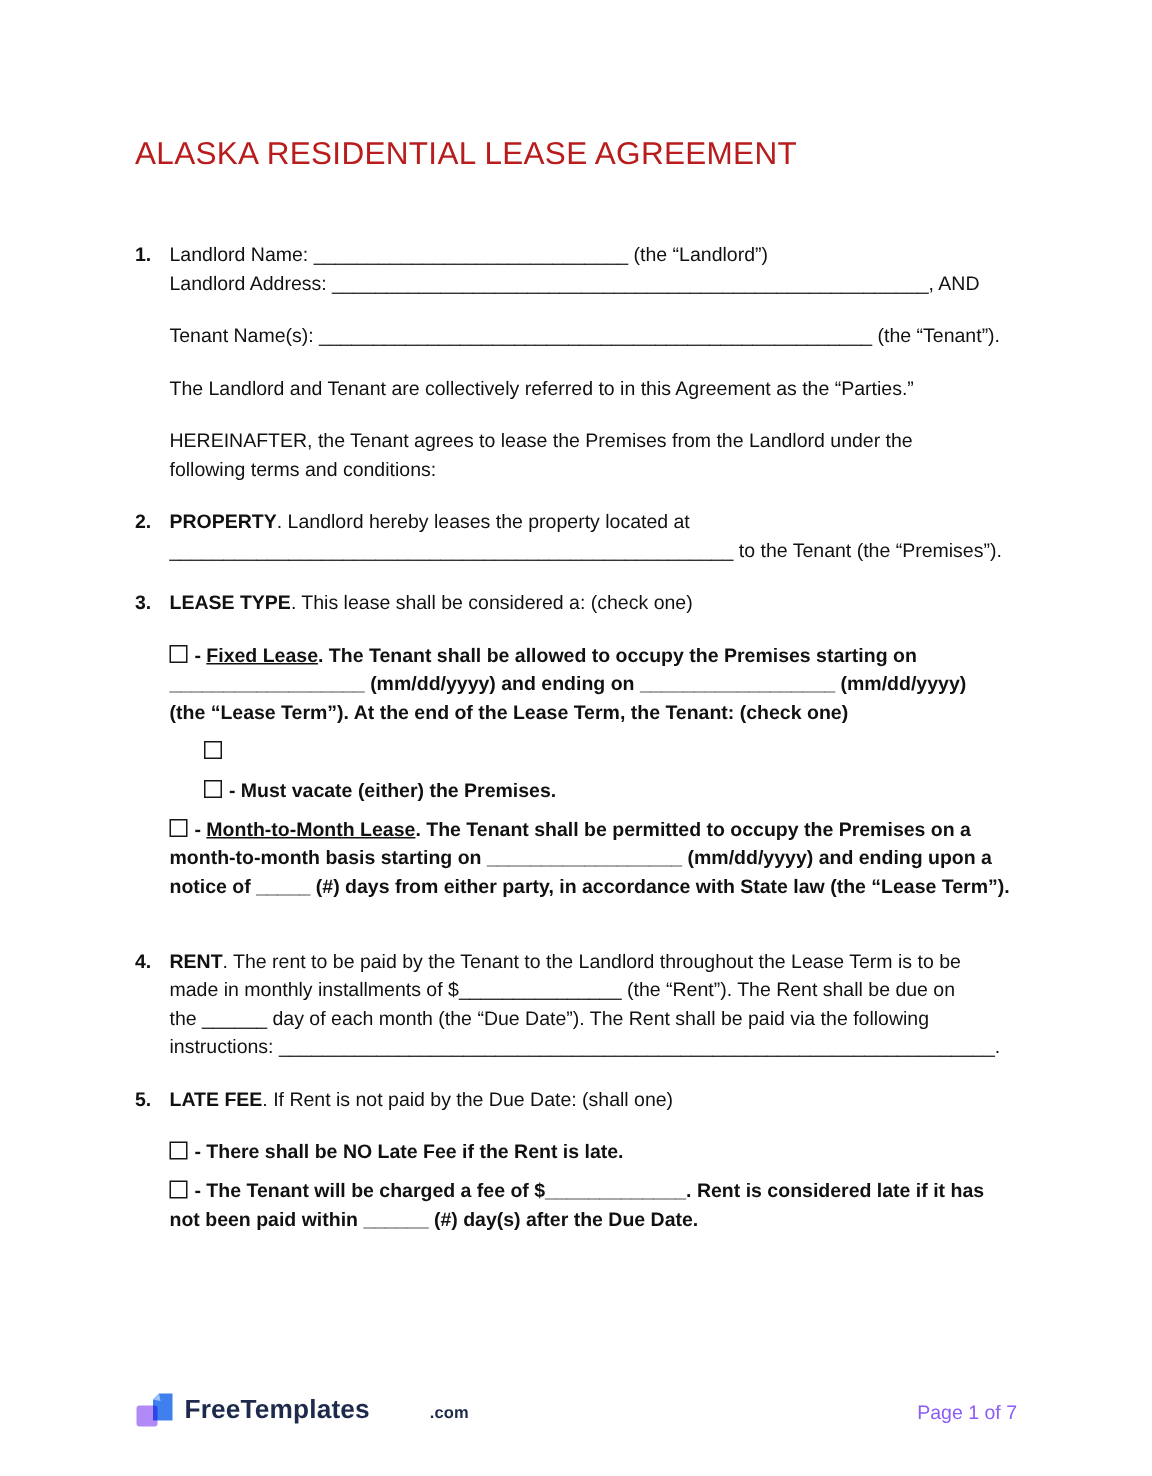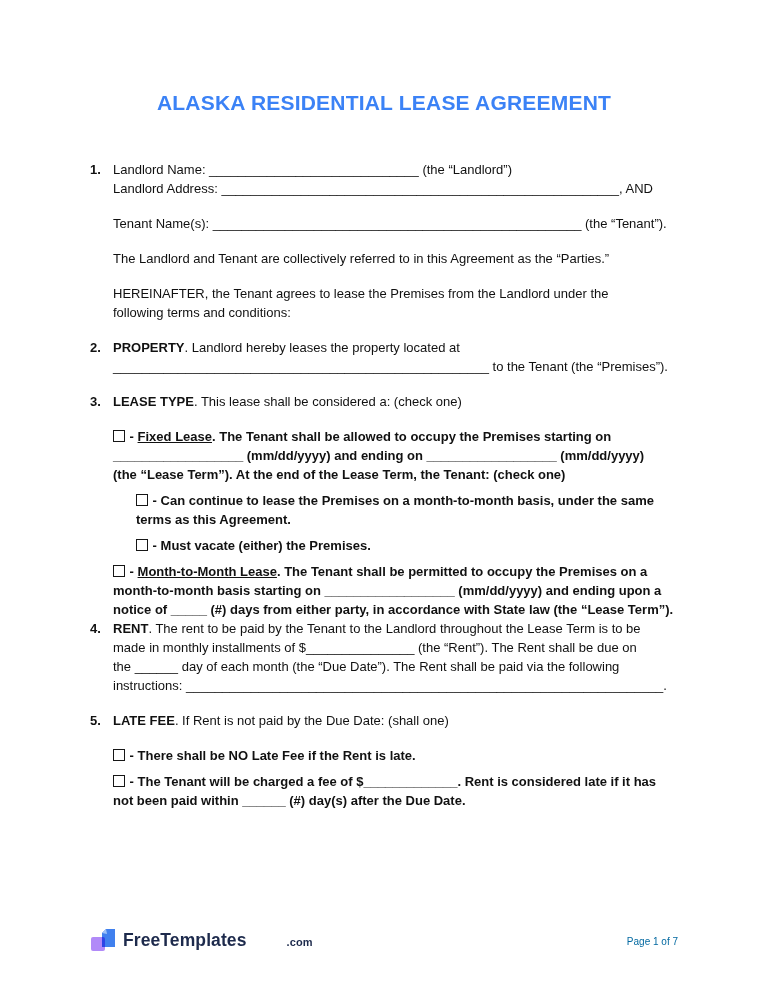--- a/index.html
+++ b/index.html
@@ -3,45 +3,45 @@
 <meta charset="utf-8">
 <style>
   html,body{margin:0;padding:0;background:#ffffff;}
   .page{
     width:768px;height:984px;position:relative;background:#fff;
     font-family:"Liberation Sans",sans-serif;font-size:13px;line-height:19px;
     color:#111;overflow:hidden;
   }
   .content-area{padding:90px 90px 0 90px;}
   h1.doc-title{
-    font-size:21px;line-height:26px;font-weight:bold;text-align:center;
-    margin:0 0 44px 0;letter-spacing:.2px;color:#3b82f6;
+    font-size:21px;line-height:26px;font-weight:normal;
+    margin:0 0 44px 0;letter-spacing:.2px;color:#b91c1c;
   }
   .sect{display:flex;}
   .num{width:23px;flex:0 0 23px;font-weight:bold;}
   .sect-body{flex:1;min-width:0;}
   .para{margin:0 0 16px 0;}
   .check{margin:0 0 7px 0;font-weight:bold;}
-  .check.end{margin-bottom:0;}
+  .check.end{margin-bottom:31px;}
   .t{white-space:pre-wrap;}
   .hd{font-weight:bold;}
   .u{text-decoration:underline;white-space:pre-wrap;}
   .indent{margin-left:23px;}
   .checkbox{
     display:inline-block;width:10px;height:10px;border:1.4px solid #161616;
     vertical-align:-1px;background:#fff;margin-right:1px;
   }
   .footer{
     position:absolute;left:90px;right:90px;top:920px;height:42px;
     display:flex;justify-content:space-between;align-items:center;
   }
   .logo{display:flex;align-items:center;gap:7px;}
   .brand{font-size:17.5px;font-weight:bold;color:var(--brand_text,#1d2a4c);letter-spacing:.1px;}
   .brand-suffix{font-size:11px;font-weight:bold;color:var(--brand_text,#1d2a4c);padding-left:40px;}
-  .page-label{font-size:10px;color:#0369a1;}
+  .page-label{font-size:13px;color:#8b5cf6;}
   .logo-blue{fill:var(--logo_blue,#4080ee);}
   .logo-blue-light{fill:var(--logo_blue_light,#9ec2f8);}
   .logo-purple{fill:var(--logo_purple,#b18af8);mix-blend-mode:multiply;}
 </style>
 </head>
 <body>
 
 <div class="page">
   <div class="content-area">
 
@@ -70,22 +70,21 @@
     <div class="sect">
       <span class="num">3.</span>
       <div class="sect-body">
         <p class="para"><b class="hd">LEASE TYPE</b><span class="t">. This lease shall be considered a: (check one)</span></p>
 
         <p class="para check"><span class="checkbox"></span><span class="t"> - </span><span class="u">Fixed Lease</span><span class="t">. The Tenant shall be allowed to occupy the Premises starting on
 __________________ (mm/dd/yyyy) and ending on __________________ (mm/dd/yyyy)
 (the “Lease Term”). At the end of the Lease Term, the Tenant: (check one)</span></p>
 
         <div class="indent">
-          <p class="para check"><span class="checkbox"></span><span class="t"> - Can continue to lease the Premises on a month-to-month basis, under the same
-terms as this Agreement.</span></p>
+          <p class="para check"><span class="checkbox"></span></p>
           <p class="para check"><span class="checkbox"></span><span class="t"> - Must vacate (either) the Premises.</span></p>
         </div>
 
         <p class="para check end"><span class="checkbox"></span><span class="t"> - </span><span class="u">Month-to-Month Lease</span><span class="t">. The Tenant shall be permitted to occupy the Premises on a
 month-to-month basis starting on __________________ (mm/dd/yyyy) and ending upon a
 notice of _____ (#) days from either party, in accordance with State law (the “Lease Term”).</span></p>
       </div>
     </div>
 
     <div class="sect">

